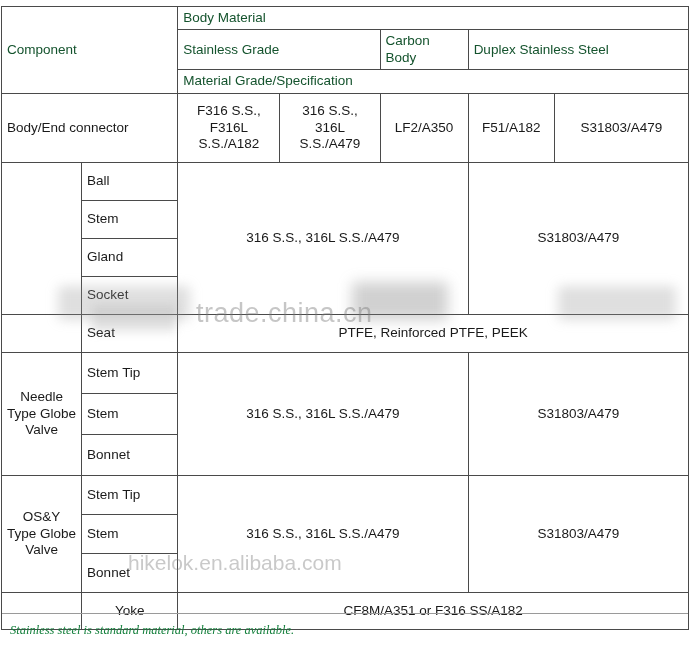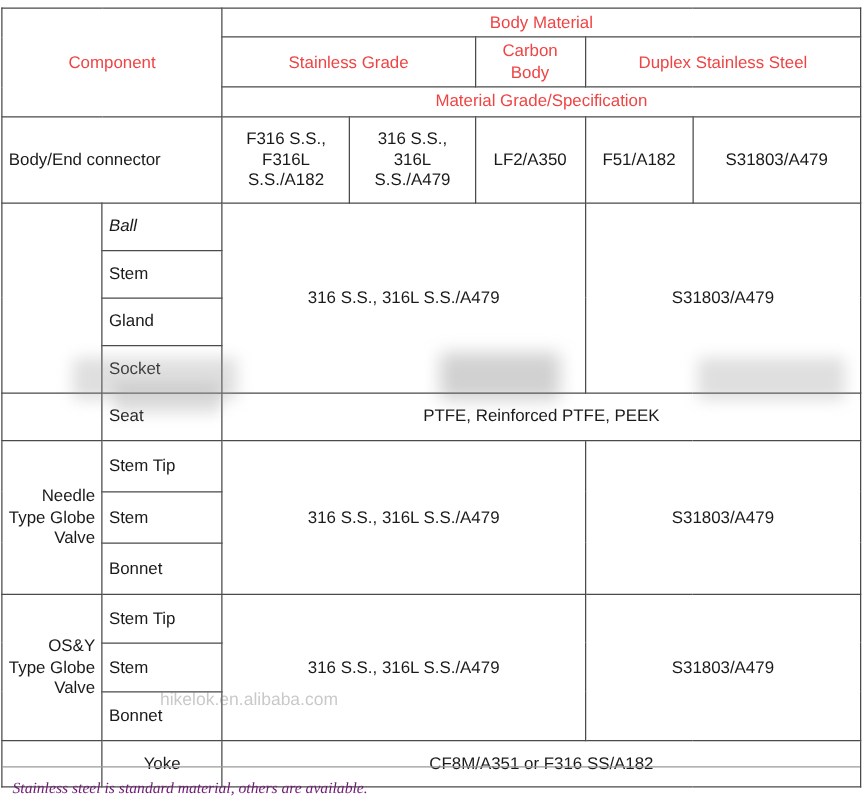--- a/index.html
+++ b/index.html
@@ -30,31 +30,30 @@
     border: 1px solid #4a4a4a;
     font-size: 13.5px;
     font-weight: normal;
     padding: 3px 5px;
     vertical-align: middle;
     line-height: 1.22;
     background: #ffffff;
   }
   .hdr {
     background: #fbc55c;
-    text-align: center;
     font-weight: bold;
     font-size: 15px;
-    color: #ef4444;
+    color: #14532d;
   }
   .hdr-big {
     font-size: 16px;
   }
   .ctr { text-align: left; }
   .grp {
-    text-align: right;
+    text-align: center;
     font-size: 13.5px;
     padding: 2px 4px;
   }
   .sub {
     text-align: left;
     padding-left: 8px;
     font-size: 13.5px;
   }
   .val {
     text-align: center;
@@ -64,21 +63,21 @@
     text-align: center;
     font-size: 13.5px;
     padding: 4px 6px;
   }
   .footnote {
     position: absolute;
     left: 10px;
     bottom: 14px;
     font-size: 12.5px;
     font-style: italic;
-    color: #701a75;
+    color: #15803d;
     font-family: "Liberation Serif", serif;
   }
   .rule {
     position: absolute;
     left: 2px;
     bottom: 38px;
     width: 686px;
     height: 1px;
     background: #9a9a9a;
   }
@@ -92,21 +91,21 @@
     left: 196px;
     top: 292px;
     font-size: 27px;
     color: rgba(120,120,120,0.42);
     letter-spacing: 0.5px;
     font-family: "Liberation Sans", sans-serif;
   }
   .wm-ali {
     left: 128px;
     top: 545px;
-    font-size: 14px;
+    font-size: 21px;
     color: rgba(120,120,120,0.40);
     font-family: "Liberation Sans", sans-serif;
   }
   .wm-blur-l {
     left: 58px;
     top: 280px;
     width: 132px;
     height: 34px;
     background: rgba(150,150,150,0.30);
     filter: blur(6px);
@@ -176,21 +175,21 @@
         <td class="ctr" colspan="2" style="height:62px;">Body/End connector</td>
         <td class="cellwrap">F316 S.S., F316L S.S./A182</td>
         <td class="cellwrap">316 S.S., 316L S.S./A479</td>
         <td class="cellwrap">LF2/A350</td>
         <td class="cellwrap">F51/A182</td>
         <td class="cellwrap">S31803/A479</td>
       </tr>
 
       <tr>
         <td class="grp" rowspan="4" style="width:80px;"></td>
-        <td class="sub" style="height:31px;font-style:italic;">Ball</td>
+        <td class="sub" style="height:31px;">Ball</td>
         <td class="val" colspan="3" rowspan="4">316 S.S., 316L S.S./A479</td>
         <td class="val" colspan="2" rowspan="4">S31803/A479</td>
       </tr>
       <tr>
         <td class="sub" style="height:31px;">Stem</td>
       </tr>
       <tr>
         <td class="sub" style="height:31px;">Gland</td>
       </tr>
       <tr>
@@ -237,15 +236,16 @@
     </tbody>
   </table>
 
   <div class="rule"></div>
   <div class="footnote">Stainless steel is standard material, others are available.</div>
 
   <div class="wm wm-blur-l"></div>
   <div class="wm wm-blur-m"></div>
   <div class="wm wm-blur-r"></div>
   <div class="wm wm-blur-sock"></div>
+  <div class="wm wm-trade">trade.china.cn</div>
   <div class="wm wm-ali">hikelok.en.alibaba.com</div>
 
 </div>
 
 </body></html>

